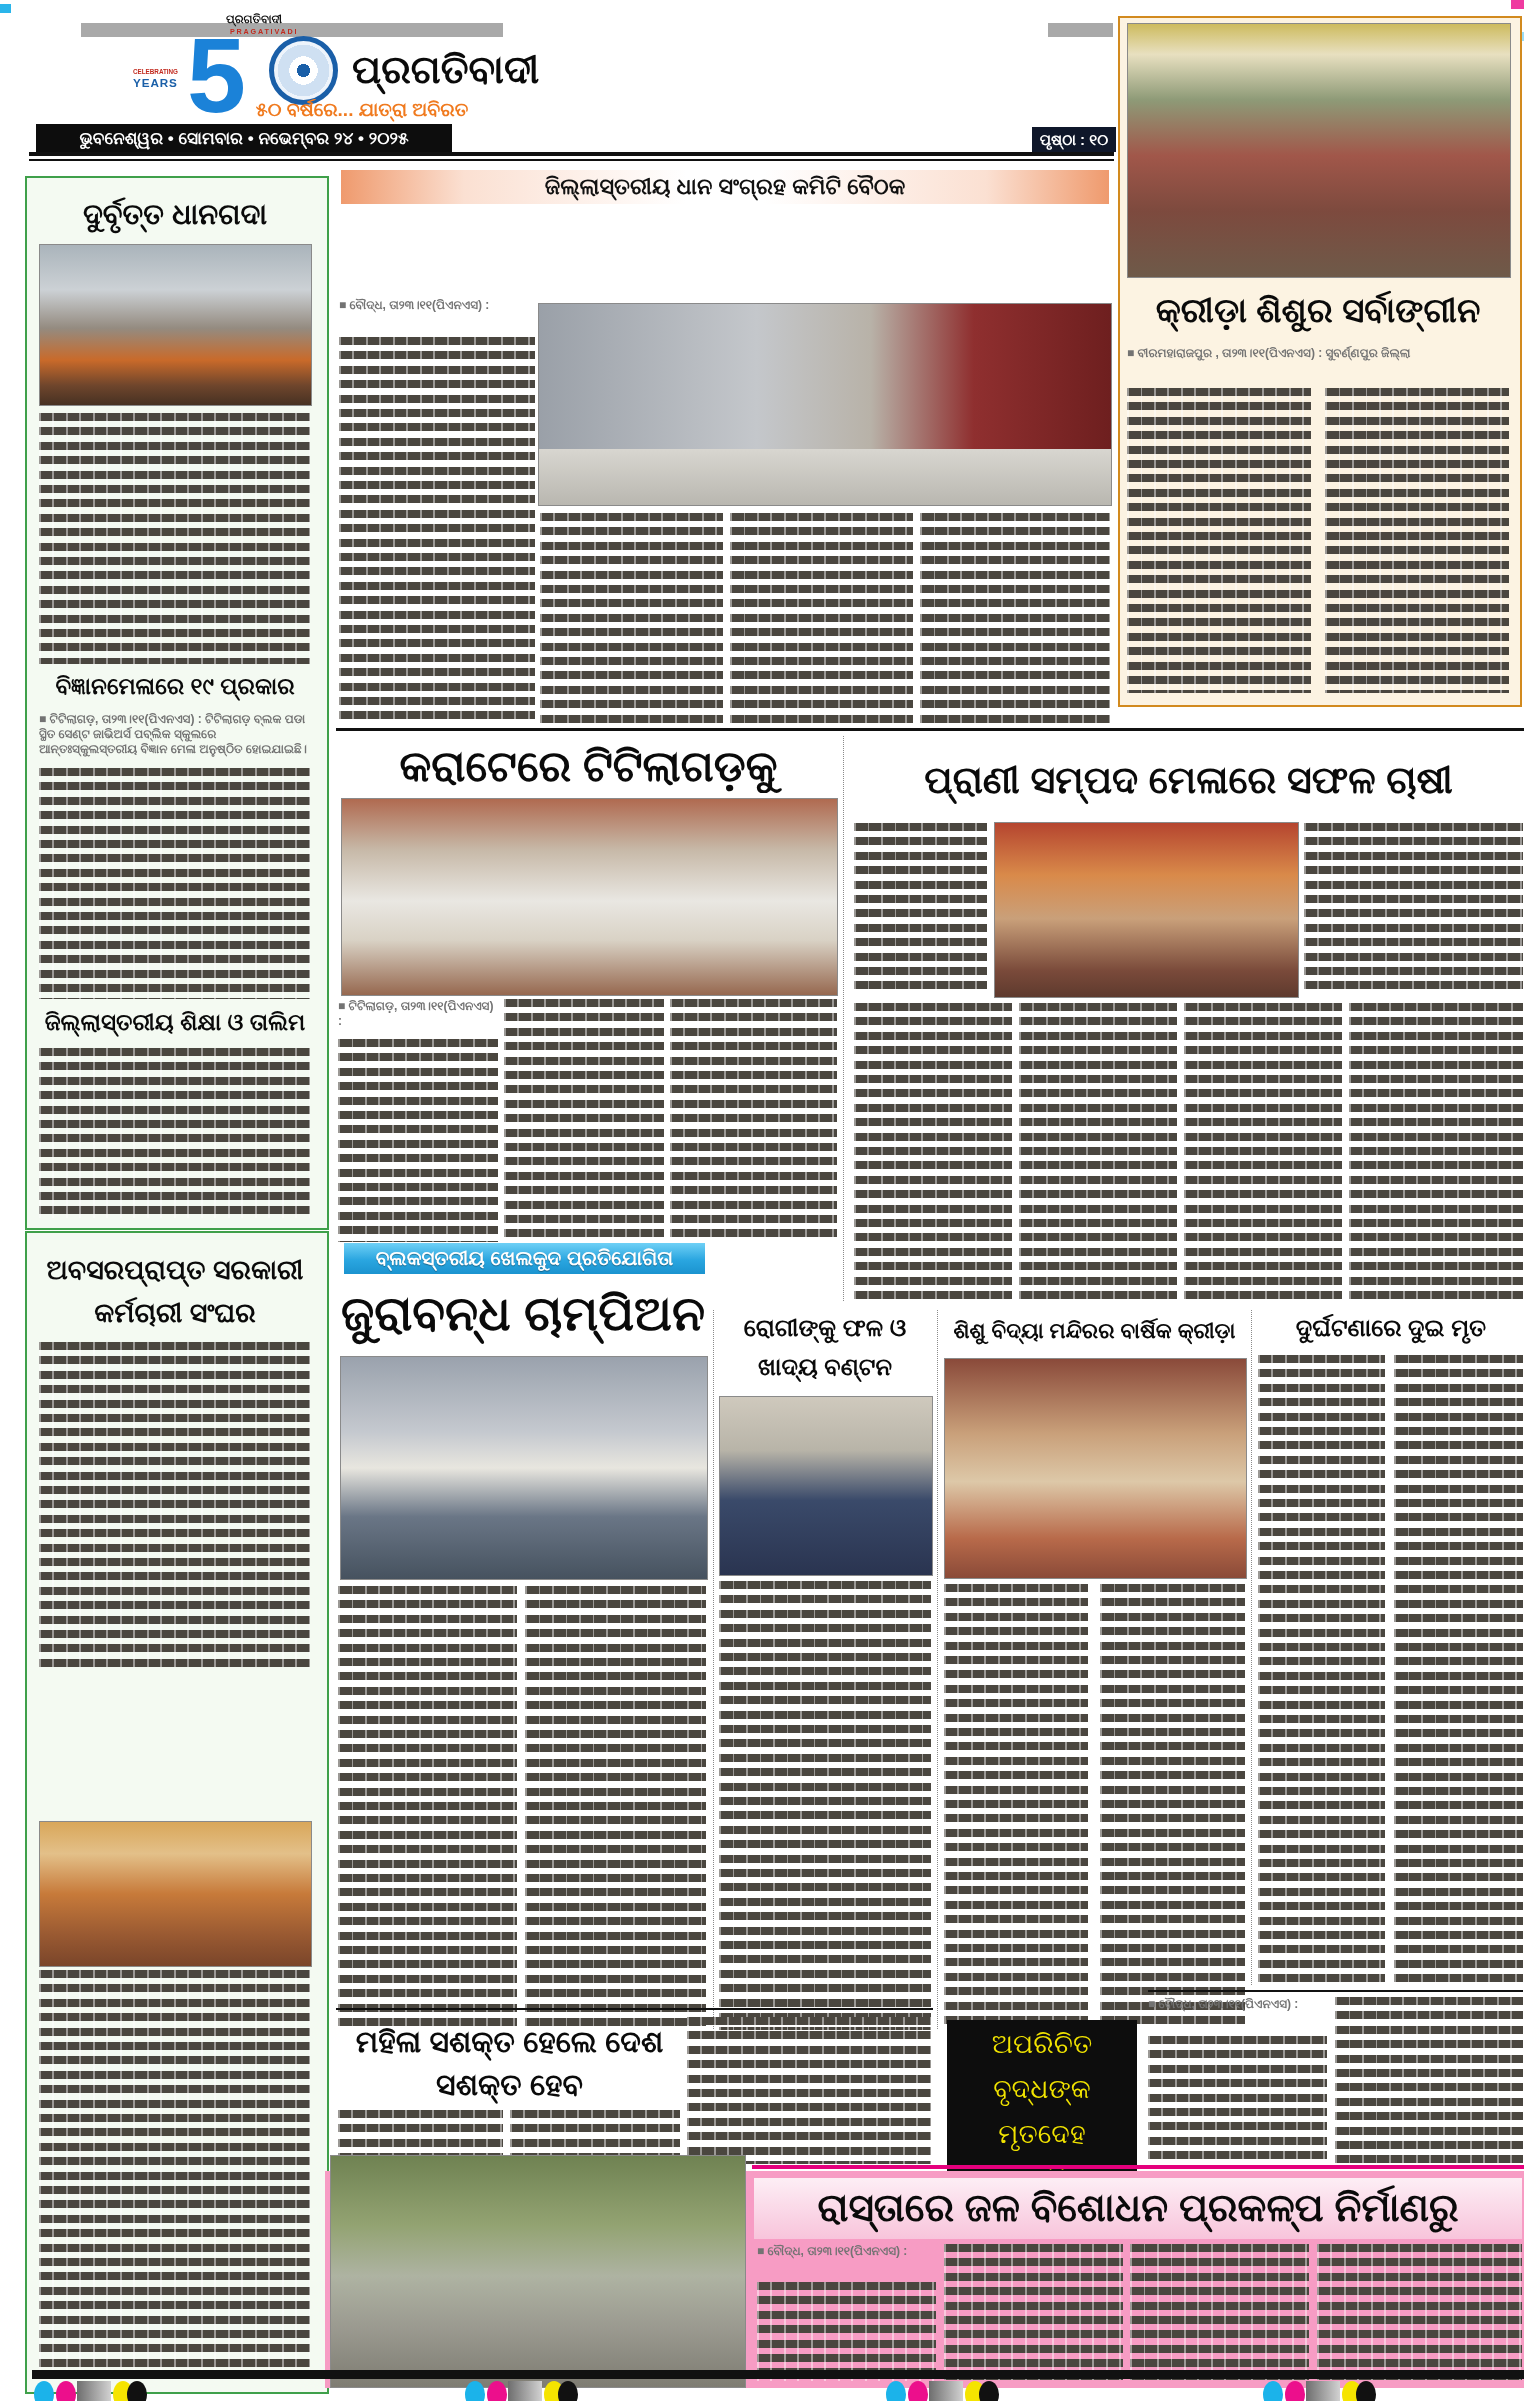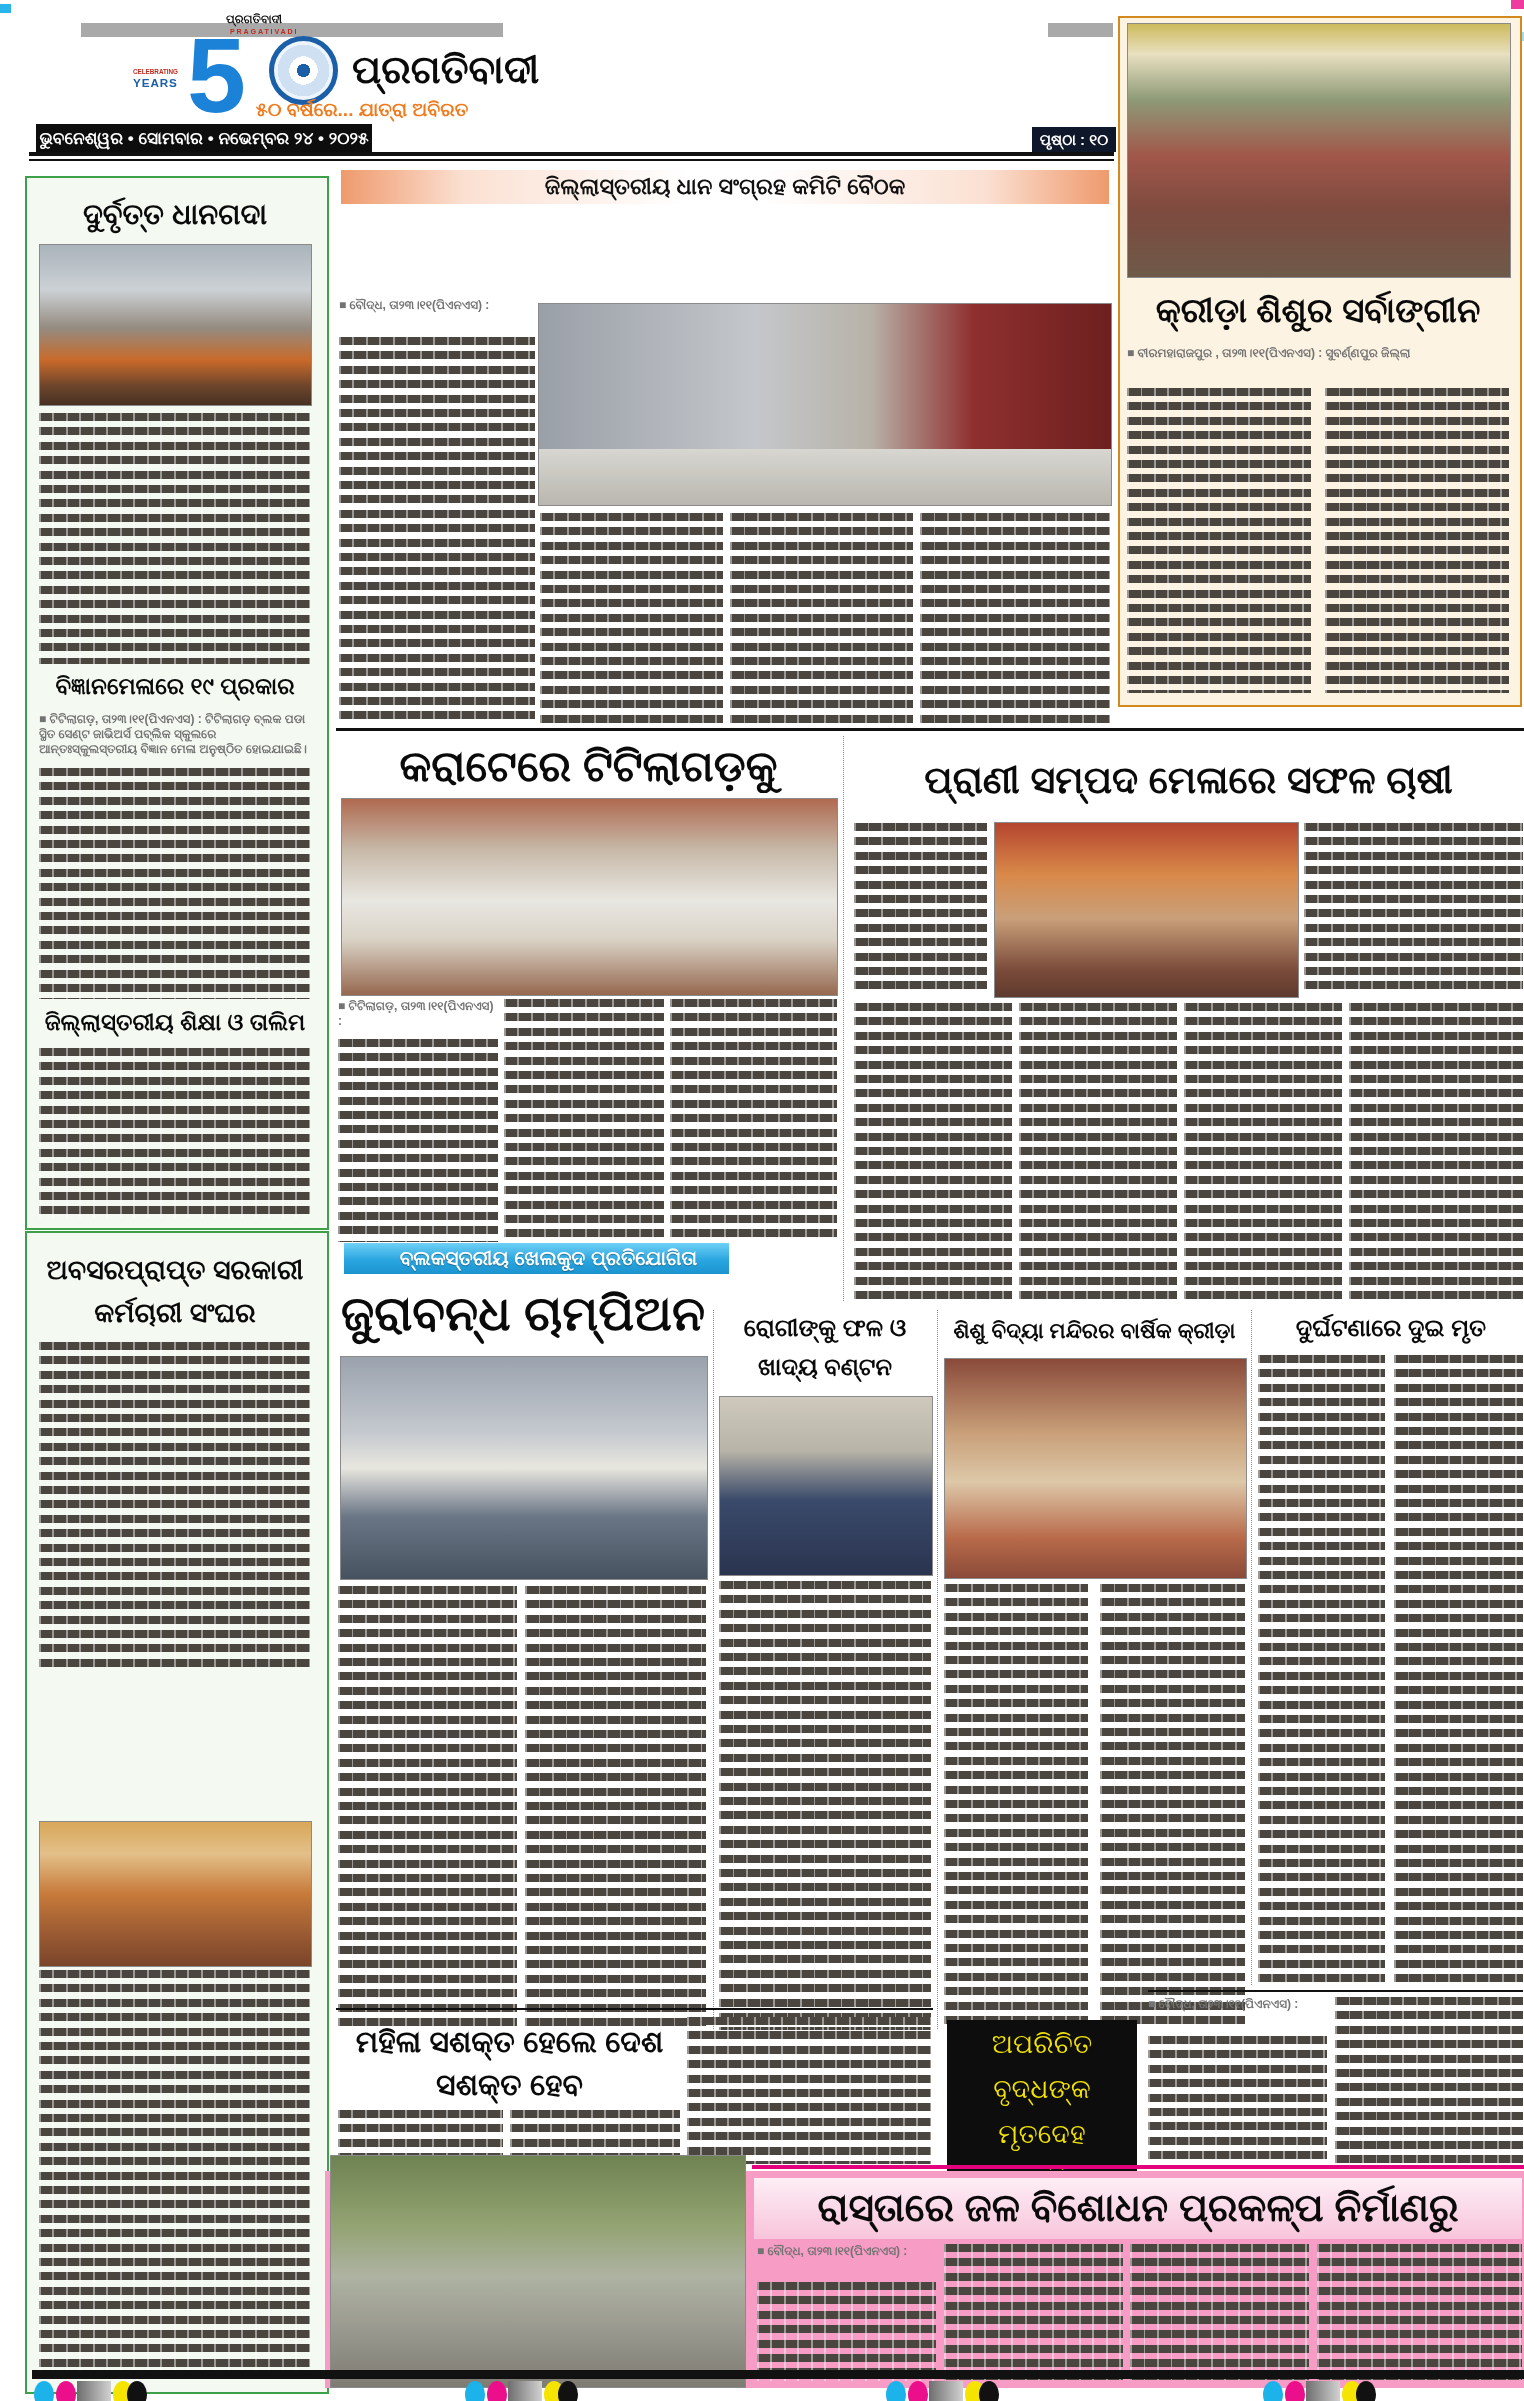--- a/index.html
+++ b/index.html
@@ -12,21 +12,21 @@
   .photo{border:0.9px solid #8a8a8a;}
   .hl{font-weight:bold;color:#0a0a0a;text-align:center;overflow:hidden;}
   .byline{font-weight:bold;color:#737373;font-size:12px;line-height:1.25;overflow:hidden;}
   .rule{background:#111;}
   .dotv{border-left:1.8px dotted #8a8a8a;}
   .greenbox{border:2.7px solid #3fa04a;background:#f4faf2;}
   .orangebox{border:2.7px solid #d28a1e;background:#fcf3e2;}
   .kicker-main{background:linear-gradient(90deg,#ef9a6d 0%,#fbe0d2 16%,#ffffff 45%,#ffffff 55%,#fbe0d2 84%,#ef9a6d 100%);
                font-weight:bold;text-align:center;color:#111;}
   .kicker-blue{background:linear-gradient(180deg,#6fd0f6 0%,#2aa6e0 55%,#1b93cf 100%);
-               font-weight:bold;text-align:center;color:#ffffff;text-shadow:0 0.9px 0.9px rgba(0,0,0,.35);padding-left:24px;}
+               font-weight:bold;text-align:center;color:#ffffff;text-shadow:0 0.9px 0.9px rgba(0,0,0,.35);}
   .blackbox{background:#0d0d0d;color:#f2e400;font-weight:normal;text-align:center;}
   .pinkband{background:linear-gradient(180deg,#fdeef5 0%,#f8c4db 100%);}
   .reg{border-radius:50%;}
 </style>
 </head>
 <body>
 
 <div id="page">
 
   <div class="abs" style="left:0;top:3.6px;width:10.8px;height:9px;background:#2ab5ea;"></div>
@@ -39,21 +39,21 @@
   <div class="abs" style="left:226px;top:11.7px;width:152px;font-size:11.7px;font-weight:bold;color:#111;">ପ୍ରଗତିବାଦୀ</div>
   <div class="abs" style="left:230px;top:27px;width:152px;font-size:7.2px;font-weight:bold;color:#c22a1e;letter-spacing:1.8px;">PRAGATIVADI</div>
 
   <div class="abs" style="left:187px;top:25px;width:93px;height:106px;font-size:106px;line-height:100px;font-weight:bold;color:#1b82d8;">5</div>
   <div class="abs" style="left:269px;top:36px;width:59px;height:59px;border:5.4px solid #1a5fa8;border-radius:50%;background:radial-gradient(circle at 50% 50%, #1a5fa8 0 16%, #ffffff 16% 34%, #cfe0f2 34% 62%, #eef4fb 62%);"></div>
   <div class="abs" style="left:133px;top:68px;width:63px;font-size:6.3px;font-weight:bold;color:#c22a1e;">CELEBRATING</div>
   <div class="abs" style="left:133px;top:76px;width:63px;font-size:11.7px;font-weight:bold;color:#1a5fa8;letter-spacing:0.9px;">YEARS</div>
   <div class="abs" style="left:352px;top:45px;width:206px;height:52px;font-size:39px;line-height:50px;font-weight:bold;color:#0a0a0a;overflow:hidden;">ପ୍ରଗତିବାଦୀ</div>
   <div class="abs" style="left:187px;top:99px;width:350px;height:23px;font-size:19px;font-weight:bold;color:#f07a1e;text-align:center;overflow:hidden;">୫୦ ବର୍ଷରେ... ଯାତ୍ରା ଅବିରତ</div>
 
-  <div class="abs" style="left:36px;top:124px;width:336px;height:29px;background:#0d0d0d;color:#ffffff;font-weight:bold;font-size:17px;line-height:29px;text-align:center;overflow:hidden;">ଭୁବନେଶ୍ୱର • ସୋମବାର • ନଭେମ୍ବର ୨୪ • ୨୦୨୫</div>
+  <div class="abs" style="left:36px;top:124px;width:416px;height:29px;background:#0d0d0d;color:#ffffff;font-weight:bold;font-size:17px;line-height:29px;text-align:center;overflow:hidden;">ଭୁବନେଶ୍ୱର • ସୋମବାର • ନଭେମ୍ବର ୨୪ • ୨୦୨୫</div>
 
 
   <div class="abs" style="left:1032px;top:127px;width:84px;height:25px;background:#0f172a;color:#ffffff;font-weight:bold;font-size:15.2px;line-height:25px;text-align:center;overflow:hidden;">ପୃଷ୍ଠା : ୧୦</div>
 
   <div class="abs rule" style="left:29px;top:152px;width:1085px;height:3.6px;"></div>
   <div class="abs rule" style="left:29px;top:159px;width:1085px;height:1.8px;"></div>
 
   <div class="abs orangebox" style="left:1118px;top:16px;width:400px;height:687px;"></div>
   <div class="abs photo" style="left:1127px;top:23px;width:382px;height:253px;background:linear-gradient(180deg,#cdbb5e 0%,#e8e0c0 12%,#8e9a77 30%,#a1574a 52%,#7d4a3e 74%,#6e5a49 100%);"></div>
   <div class="abs hl" style="left:1127px;top:283px;width:382px;height:56px;font-size:34px;line-height:54px;">କ୍ରୀଡ଼ା ଶିଶୁର ସର୍ବାଙ୍ଗୀନ ଉନ୍ନତି କରିଥାଏ</div>

